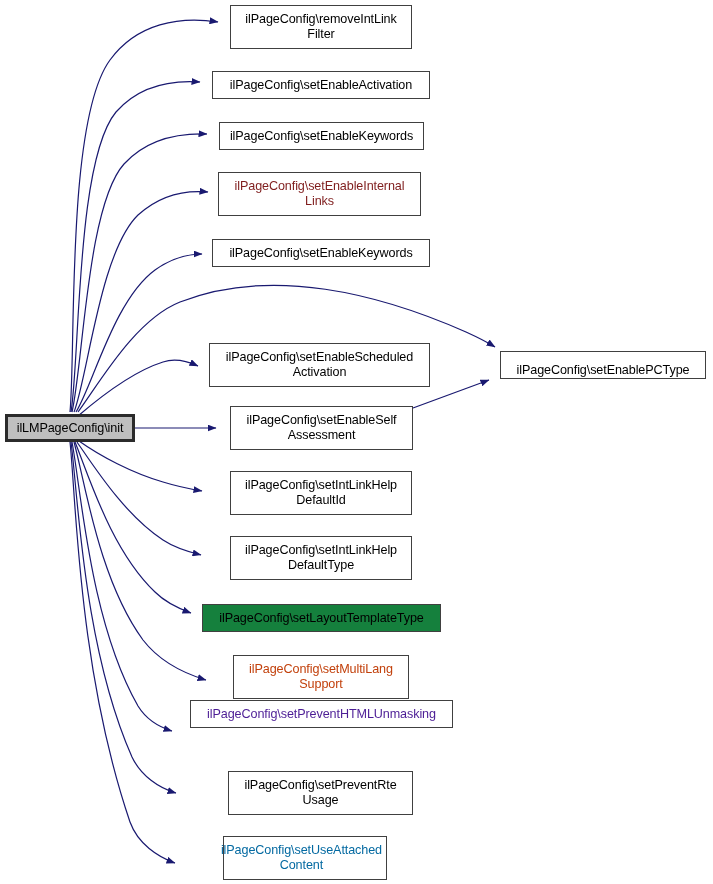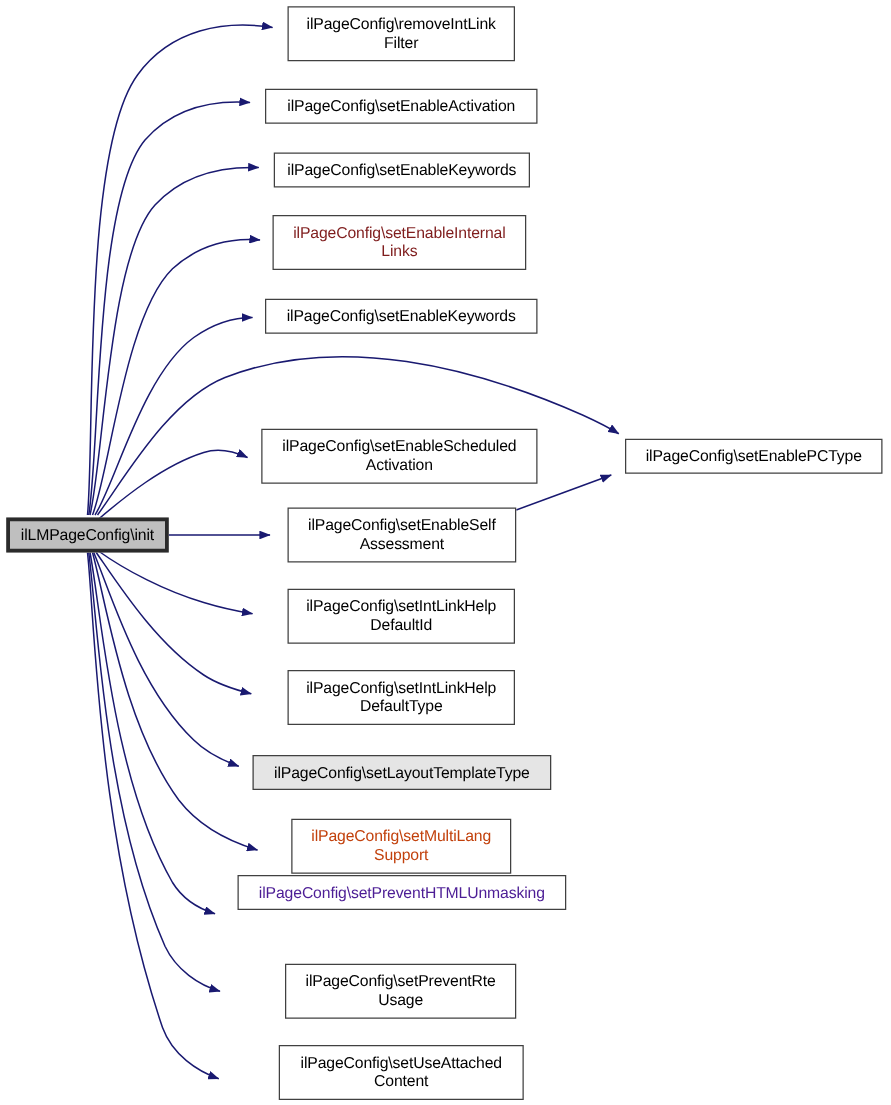--- a/index.html
+++ b/index.html
@@ -90,23 +90,23 @@
 Links</span></div>
       <div class="node" style="left: 212px; top: 239px; width: 218px; height: 28px; border-color: rgb(64, 64, 64); background: rgb(255, 255, 255); color: rgb(0, 0, 0);"><span class="node-label">ilPageConfig\setEnableKeywords</span></div>
       <div class="node" style="left: 209px; top: 343px; width: 221px; height: 44px; border-color: rgb(64, 64, 64); background: rgb(255, 255, 255); color: rgb(0, 0, 0);"><span class="node-label">ilPageConfig\setEnableScheduled
 Activation</span></div>
       <div class="node" style="left: 230px; top: 406px; width: 183px; height: 44px; border-color: rgb(64, 64, 64); background: rgb(255, 255, 255); color: rgb(0, 0, 0);"><span class="node-label">ilPageConfig\setEnableSelf
 Assessment</span></div>
       <div class="node" style="left: 230px; top: 471px; width: 182px; height: 44px; border-color: rgb(64, 64, 64); background: rgb(255, 255, 255); color: rgb(0, 0, 0);"><span class="node-label">ilPageConfig\setIntLinkHelp
 DefaultId</span></div>
       <div class="node" style="left: 230px; top: 536px; width: 182px; height: 44px; border-color: rgb(64, 64, 64); background: rgb(255, 255, 255); color: rgb(0, 0, 0);"><span class="node-label">ilPageConfig\setIntLinkHelp
 DefaultType</span></div>
-      <div class="node" style="left: 202px; top: 604px; width: 239px; height: 28px; border-color: rgb(64, 64, 64); background: #e5e5e5; color: rgb(0, 0, 0);"><span class="node-label">ilPageConfig\setLayoutTemplateType</span></div>
+      <div class="node" style="left: 202px; top: 604px; width: 239px; height: 28px; border-color: rgb(64, 64, 64); background: #15803d; color: rgb(0, 0, 0);"><span class="node-label">ilPageConfig\setLayoutTemplateType</span></div>
       <div class="node" style="left: 233px; top: 655px; width: 176px; height: 44px; border-color: rgb(64, 64, 64); background: rgb(255, 255, 255); color: #c2410c;"><span class="node-label">ilPageConfig\setMultiLang
 Support</span></div>
       <div class="node" style="left: 190px; top: 700px; width: 263px; height: 28px; border-color: rgb(64, 64, 64); background: rgb(255, 255, 255); color: #4c1d95;"><span class="node-label">ilPageConfig\setPreventHTMLUnmasking</span></div>
       <div class="node" style="left: 228px; top: 771px; width: 185px; height: 44px; border-color: rgb(64, 64, 64); background: rgb(255, 255, 255); color: rgb(0, 0, 0);"><span class="node-label">ilPageConfig\setPreventRte
 Usage</span></div>
-      <div class="node" style="left: 223px; top: 836px; width: 196px; height: 44px; border-color: rgb(64, 64, 64); background: rgb(255, 255, 255); color: #000000;"><span class="node-label">ilPageConfig\setUseAttached
+      <div class="node" style="left: 223px; top: 836px; width: 164px; height: 44px; border-color: rgb(64, 64, 64); background: rgb(255, 255, 255); color: #0369a1; justify-content: flex-end;"><span class="node-label">ilPageConfig\setUseAttached
 Content</span></div>
-      <div class="node" style="left: 500px; top: 351px; width: 206px; height: 28px; border-color: rgb(64, 64, 64); background: rgb(255, 255, 255); color: rgb(0, 0, 0);"><span class="node-label">ilPageConfig\setEnablePCType</span></div>
+      <div class="node" style="left: 500px; top: 351px; width: 206px; height: 28px; border-color: rgb(64, 64, 64); background: rgb(255, 255, 255); color: rgb(0, 0, 0); align-items: flex-end;"><span class="node-label">ilPageConfig\setEnablePCType</span></div>
     </div>
 </div>
 
 </body></html>

